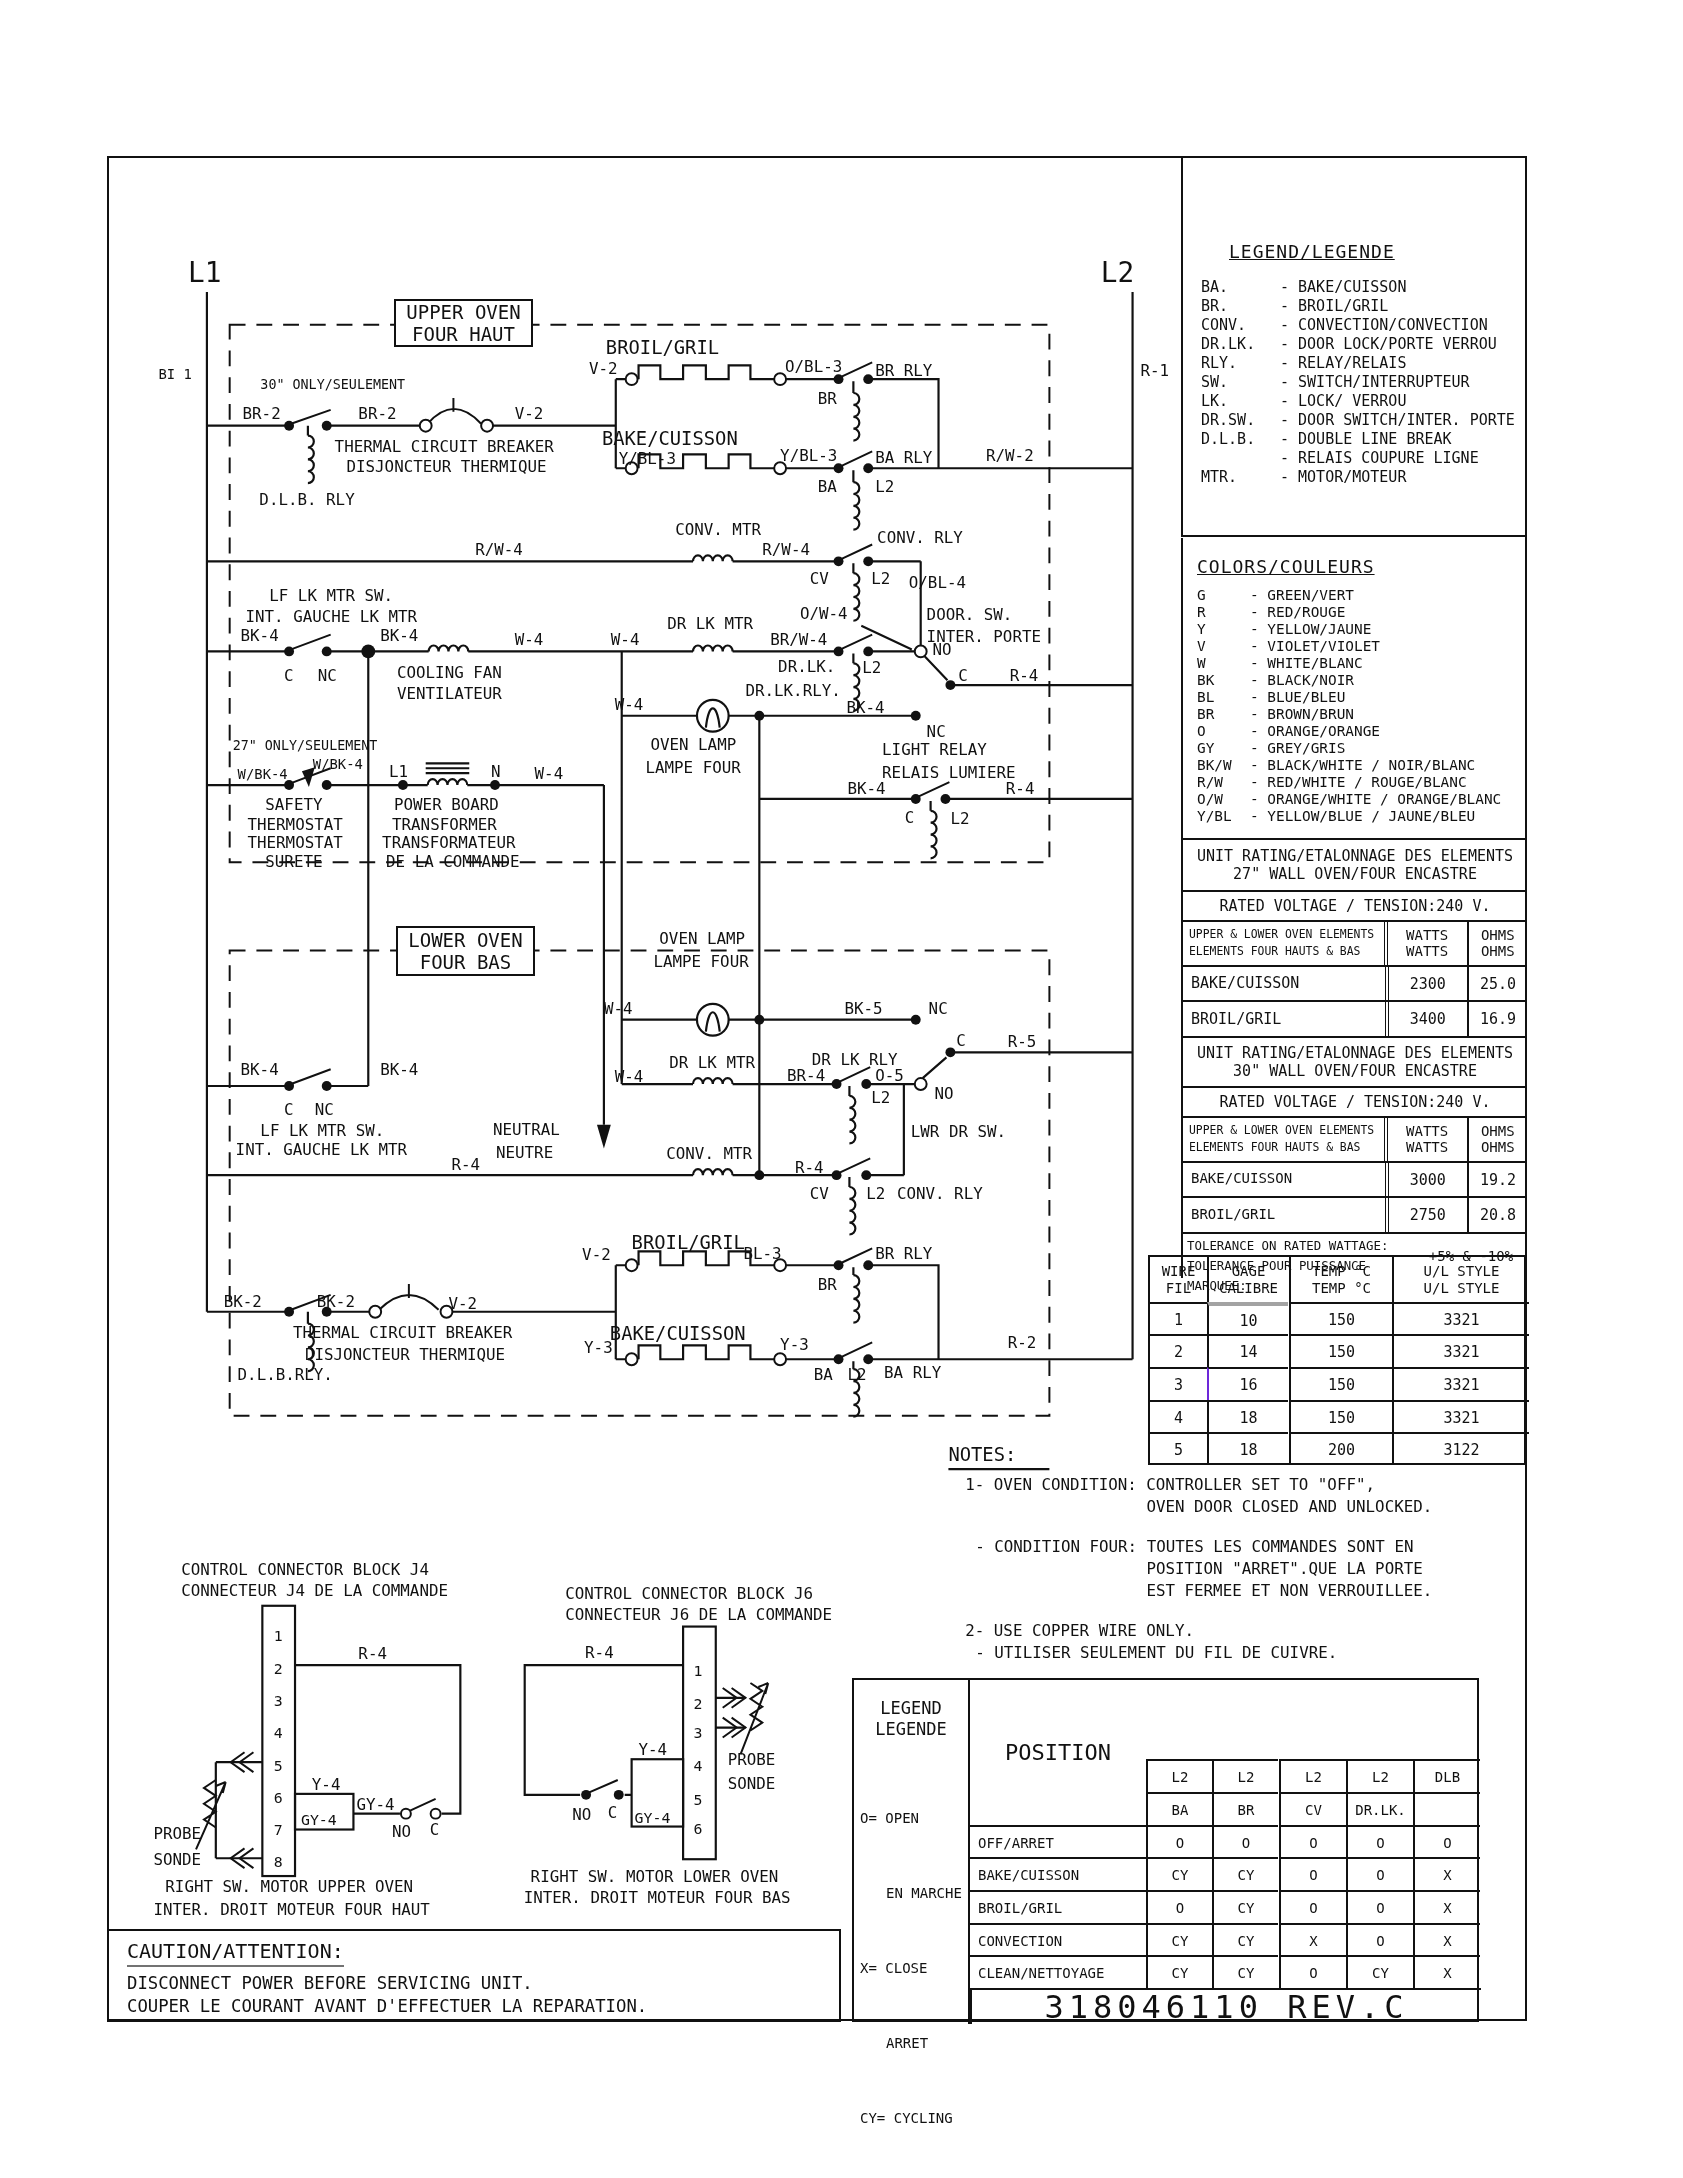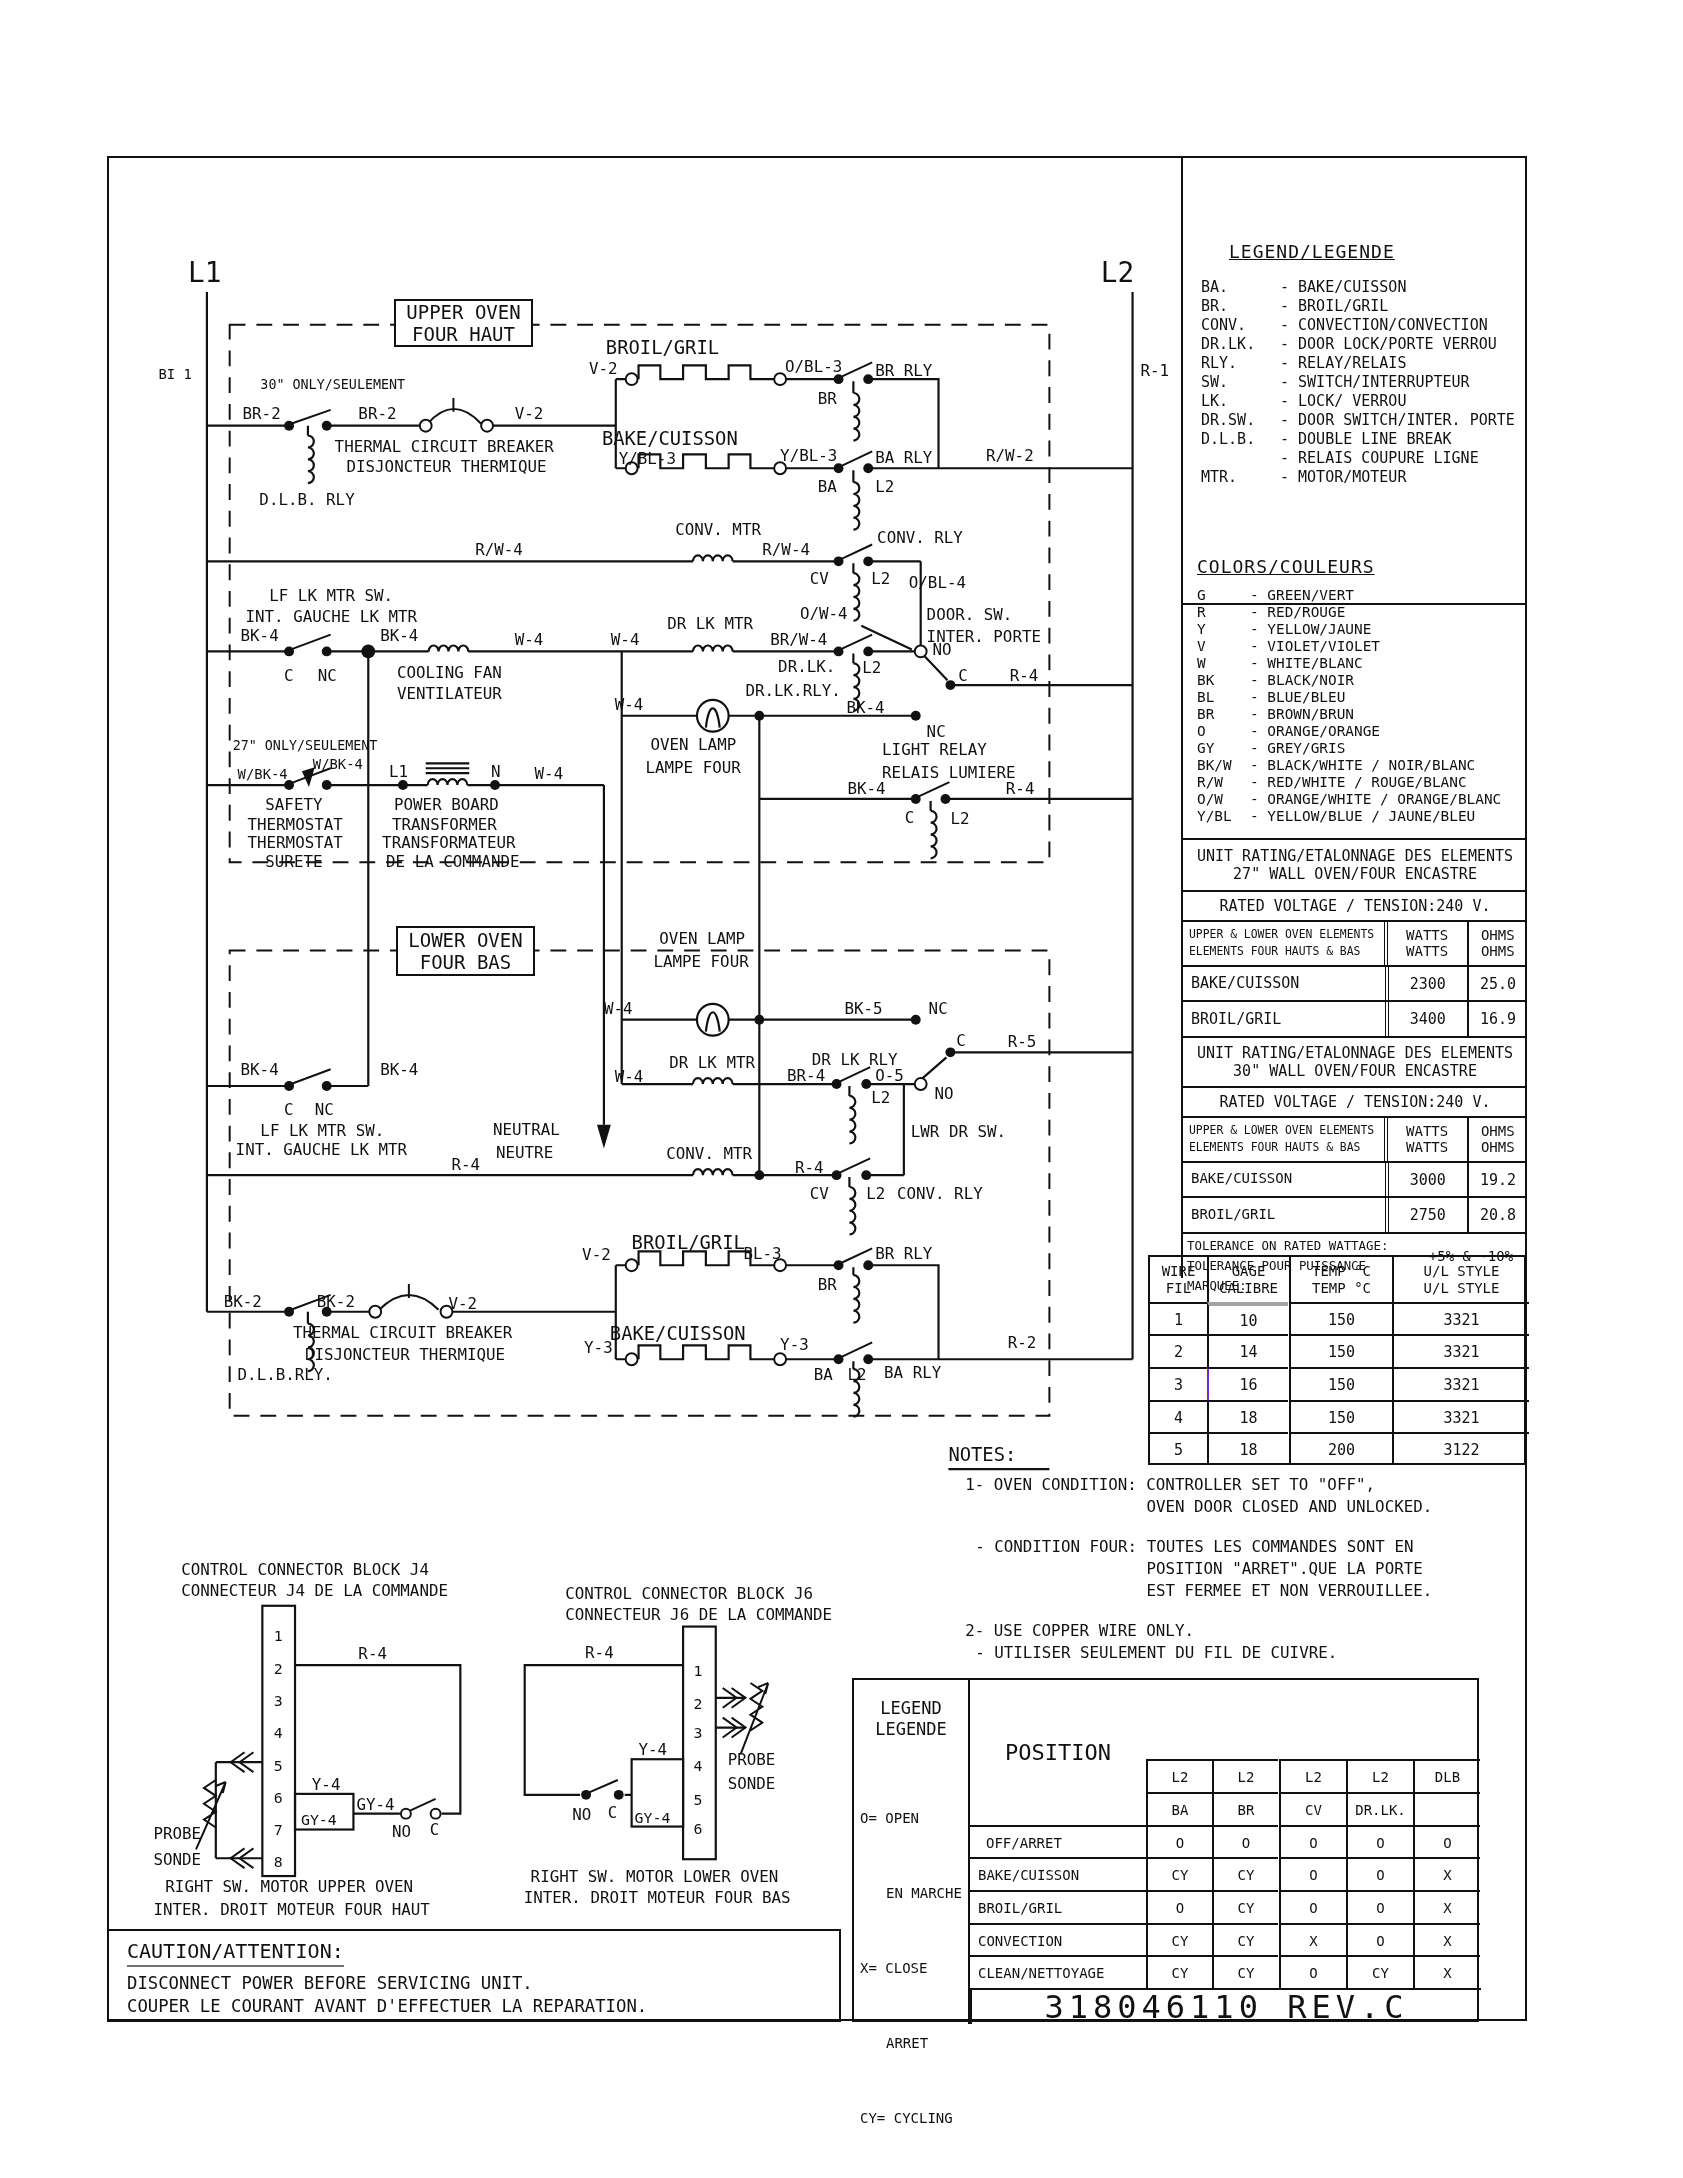--- a/index.html
+++ b/index.html
@@ -371,21 +371,21 @@
          <div>FOUR HAUT</div>
       </div>
   </div>
   <div class="abs bdr ctr" style="left:396px;top:926px;width:139px;height:50px;background:#fff;font-size:19px;line-height:22px">
     <div>
         <div>LOWER OVEN</div>
          <div>FOUR BAS</div>
       </div>
   </div>
 
-  <div class="abs sect" style="left:1181px;top:156px;width:346px;height:449px;padding:85px 0 0 18px">
+  <div class="abs sect" style="left:1181px;top:156px;width:346px;height:381px;padding:85px 0 0 18px">
     <div class="sect-title" style="margin-left:28px">LEGEND/LEGENDE</div>
     <div id="legend-items" style="margin-top:16px">
         <div class="lg-item"><span class="lg-abbr">BA.</span>- BAKE/CUISSON</div>
         <div class="lg-item"><span class="lg-abbr">BR.</span>- BROIL/GRIL</div>
         <div class="lg-item"><span class="lg-abbr">CONV.</span>- CONVECTION/CONVECTION</div>
         <div class="lg-item"><span class="lg-abbr">DR.LK.</span>- DOOR LOCK/PORTE VERROU</div>
         <div class="lg-item"><span class="lg-abbr">RLY.</span>- RELAY/RELAIS</div>
         <div class="lg-item"><span class="lg-abbr">SW.</span>- SWITCH/INTERRUPTEUR</div>
         <div class="lg-item"><span class="lg-abbr">LK.</span>- LOCK/ VERROU</div>
         <div class="lg-item"><span class="lg-abbr">DR.SW.</span>- DOOR SWITCH/INTER. PORTE</div>
@@ -548,21 +548,21 @@
         <div class="pt-cell" style="left:292px;top:79px;width:66px;height:33px;border-left:2px solid #111;border-top:2px solid #111">L2</div>
         <div class="pt-cell" style="left:358px;top:79px;width:66px;height:33px;border-left:2px solid #111;border-top:2px solid #111">L2</div>
         <div class="pt-cell" style="left:425px;top:79px;width:67px;height:33px;border-left:2px solid #111;border-top:2px solid #111">L2</div>
         <div class="pt-cell" style="left:492px;top:79px;width:67px;height:33px;border-left:2px solid #111;border-top:2px solid #111">L2</div>
         <div class="pt-cell" style="left:559px;top:79px;width:67px;height:33px;border-left:2px solid #111;border-top:2px solid #111">DLB</div>
         <div class="pt-cell" style="left:292px;top:112px;width:66px;height:33px;border-left:2px solid #111;border-top:2px solid #111">BA</div>
         <div class="pt-cell" style="left:358px;top:112px;width:66px;height:33px;border-left:2px solid #111;border-top:2px solid #111">BR</div>
         <div class="pt-cell" style="left:425px;top:112px;width:67px;height:33px;border-left:2px solid #111;border-top:2px solid #111">CV</div>
         <div class="pt-cell" style="left:492px;top:112px;width:67px;height:33px;border-left:2px solid #111;border-top:2px solid #111">DR.LK.</div>
         <div class="pt-cell" style="left:559px;top:112px;width:67px;height:33px;border-left:2px solid #111;border-top:2px solid #111"></div>
-        <div class="pt-cell" style="left:116px;top:145px;width:176px;height:33px;border-top:2px solid #111;justify-content:flex-start;padding-left:16px">OFF/ARRET</div>
+        <div class="pt-cell" style="left:116px;top:145px;width:176px;height:33px;border-top:2px solid #111;justify-content:flex-start;padding-left:8px">OFF/ARRET</div>
         <div class="pt-cell" style="left:292px;top:145px;width:66px;height:33px;border-left:2px solid #111;border-top:2px solid #111">O</div>
         <div class="pt-cell" style="left:358px;top:145px;width:66px;height:33px;border-left:2px solid #111;border-top:2px solid #111">O</div>
         <div class="pt-cell" style="left:425px;top:145px;width:67px;height:33px;border-left:2px solid #111;border-top:2px solid #111">O</div>
         <div class="pt-cell" style="left:492px;top:145px;width:67px;height:33px;border-left:2px solid #111;border-top:2px solid #111">O</div>
         <div class="pt-cell" style="left:559px;top:145px;width:67px;height:33px;border-left:2px solid #111;border-top:2px solid #111">O</div>
         <div class="pt-cell" style="left:116px;top:177px;width:176px;height:33px;border-top:2px solid #111;justify-content:flex-start;padding-left:8px">BAKE/CUISSON</div>
         <div class="pt-cell" style="left:292px;top:177px;width:66px;height:33px;border-left:2px solid #111;border-top:2px solid #111">CY</div>
         <div class="pt-cell" style="left:358px;top:177px;width:66px;height:33px;border-left:2px solid #111;border-top:2px solid #111">CY</div>
         <div class="pt-cell" style="left:425px;top:177px;width:67px;height:33px;border-left:2px solid #111;border-top:2px solid #111">O</div>
         <div class="pt-cell" style="left:492px;top:177px;width:67px;height:33px;border-left:2px solid #111;border-top:2px solid #111">O</div>

